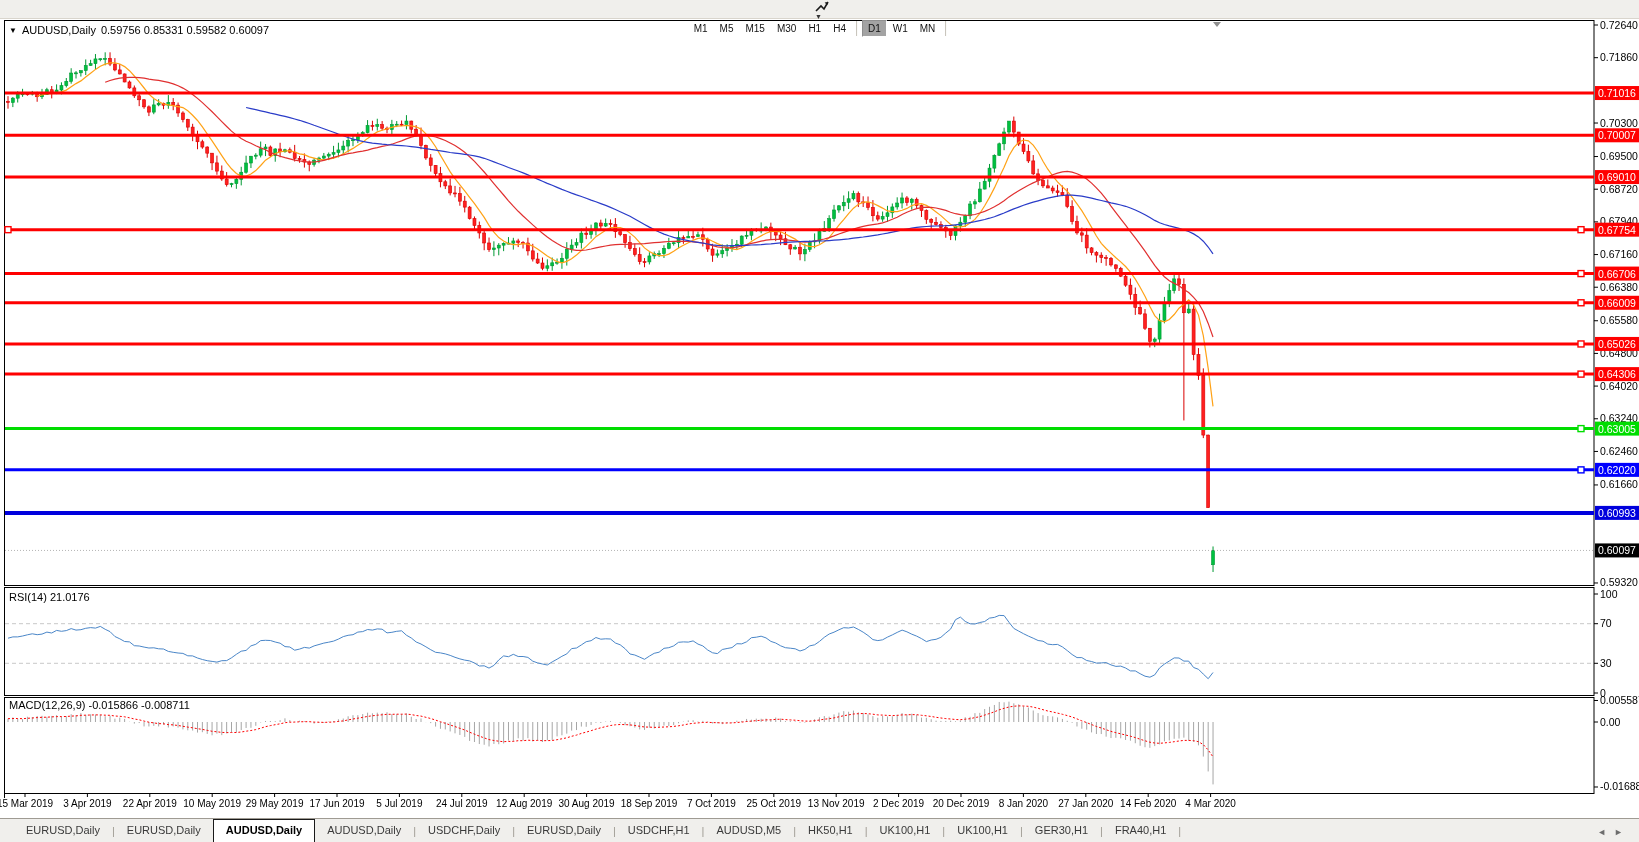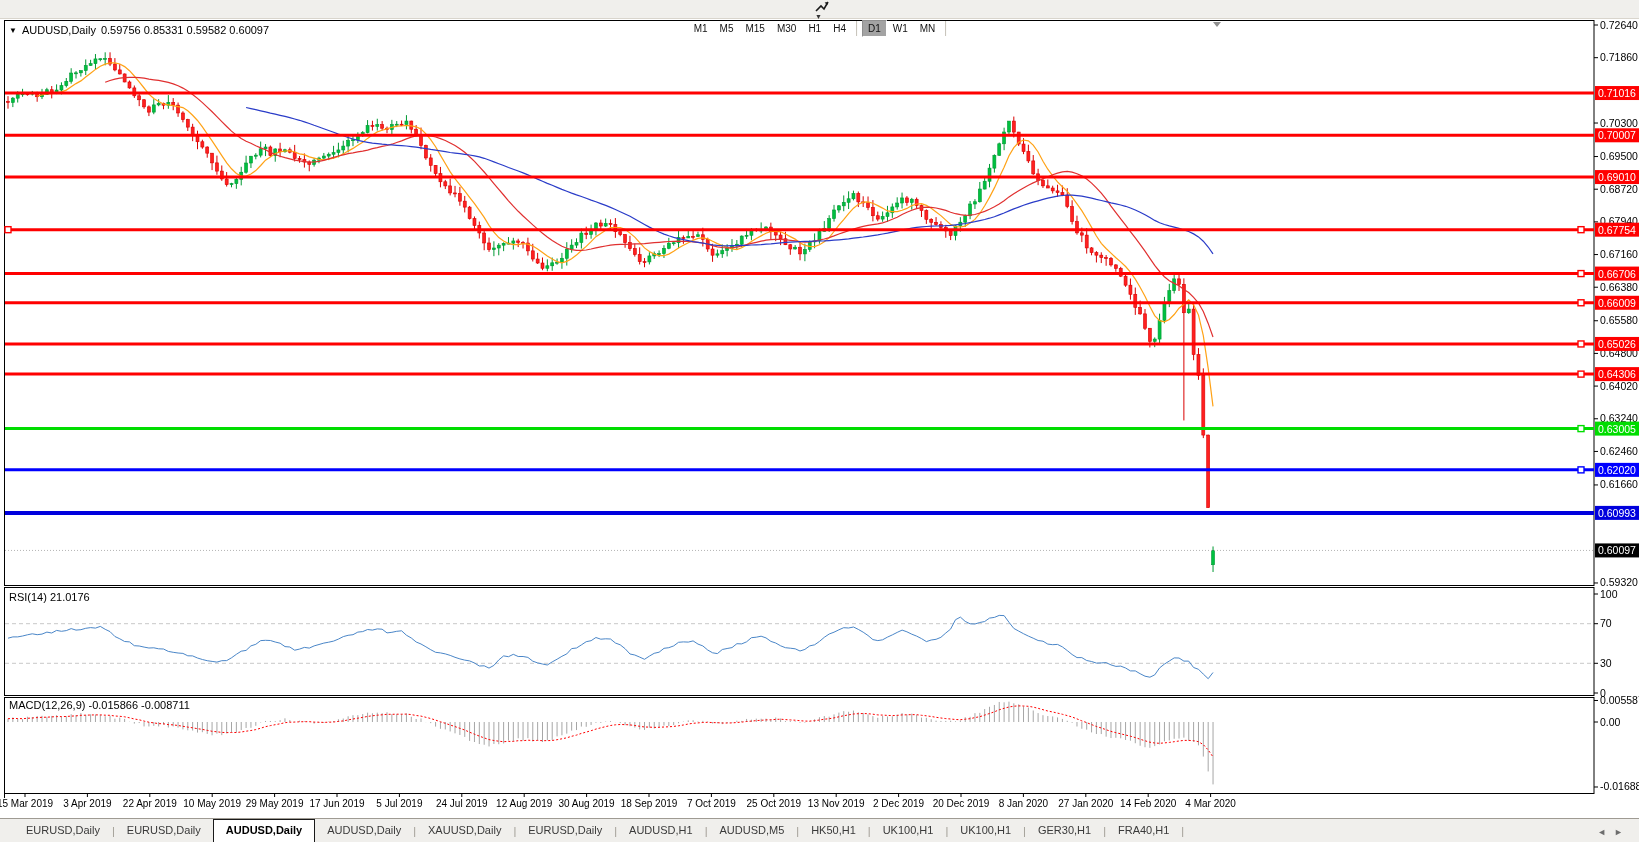--- a/index.html
+++ b/index.html
@@ -974,25 +974,25 @@
 <div class="ovl" id="macd-label">MACD(12,26,9) -0.015866 -0.008711</div>
 
 <div id="tabbar">
   <div id="tabs">
       <div class="tab">EURUSD,Daily</div>
       <span class="tab-sep">|</span>
       <div class="tab">EURUSD,Daily</div>
       <div class="tab active">AUDUSD,Daily</div>
       <div class="tab">AUDUSD,Daily</div>
       <span class="tab-sep">|</span>
-      <div class="tab">XAUUSD,Daily</div>
+      <div class="tab">USDCHF,Daily</div>
       <span class="tab-sep">|</span>
       <div class="tab">EURUSD,Daily</div>
       <span class="tab-sep">|</span>
-      <div class="tab">AUDUSD,H1</div>
+      <div class="tab">USDCHF,H1</div>
       <span class="tab-sep">|</span>
       <div class="tab">AUDUSD,M5</div>
       <span class="tab-sep">|</span>
       <div class="tab">HK50,H1</div>
       <span class="tab-sep">|</span>
       <div class="tab">UK100,H1</div>
       <span class="tab-sep">|</span>
       <div class="tab">UK100,H1</div>
       <span class="tab-sep">|</span>
       <div class="tab">GER30,H1</div>

